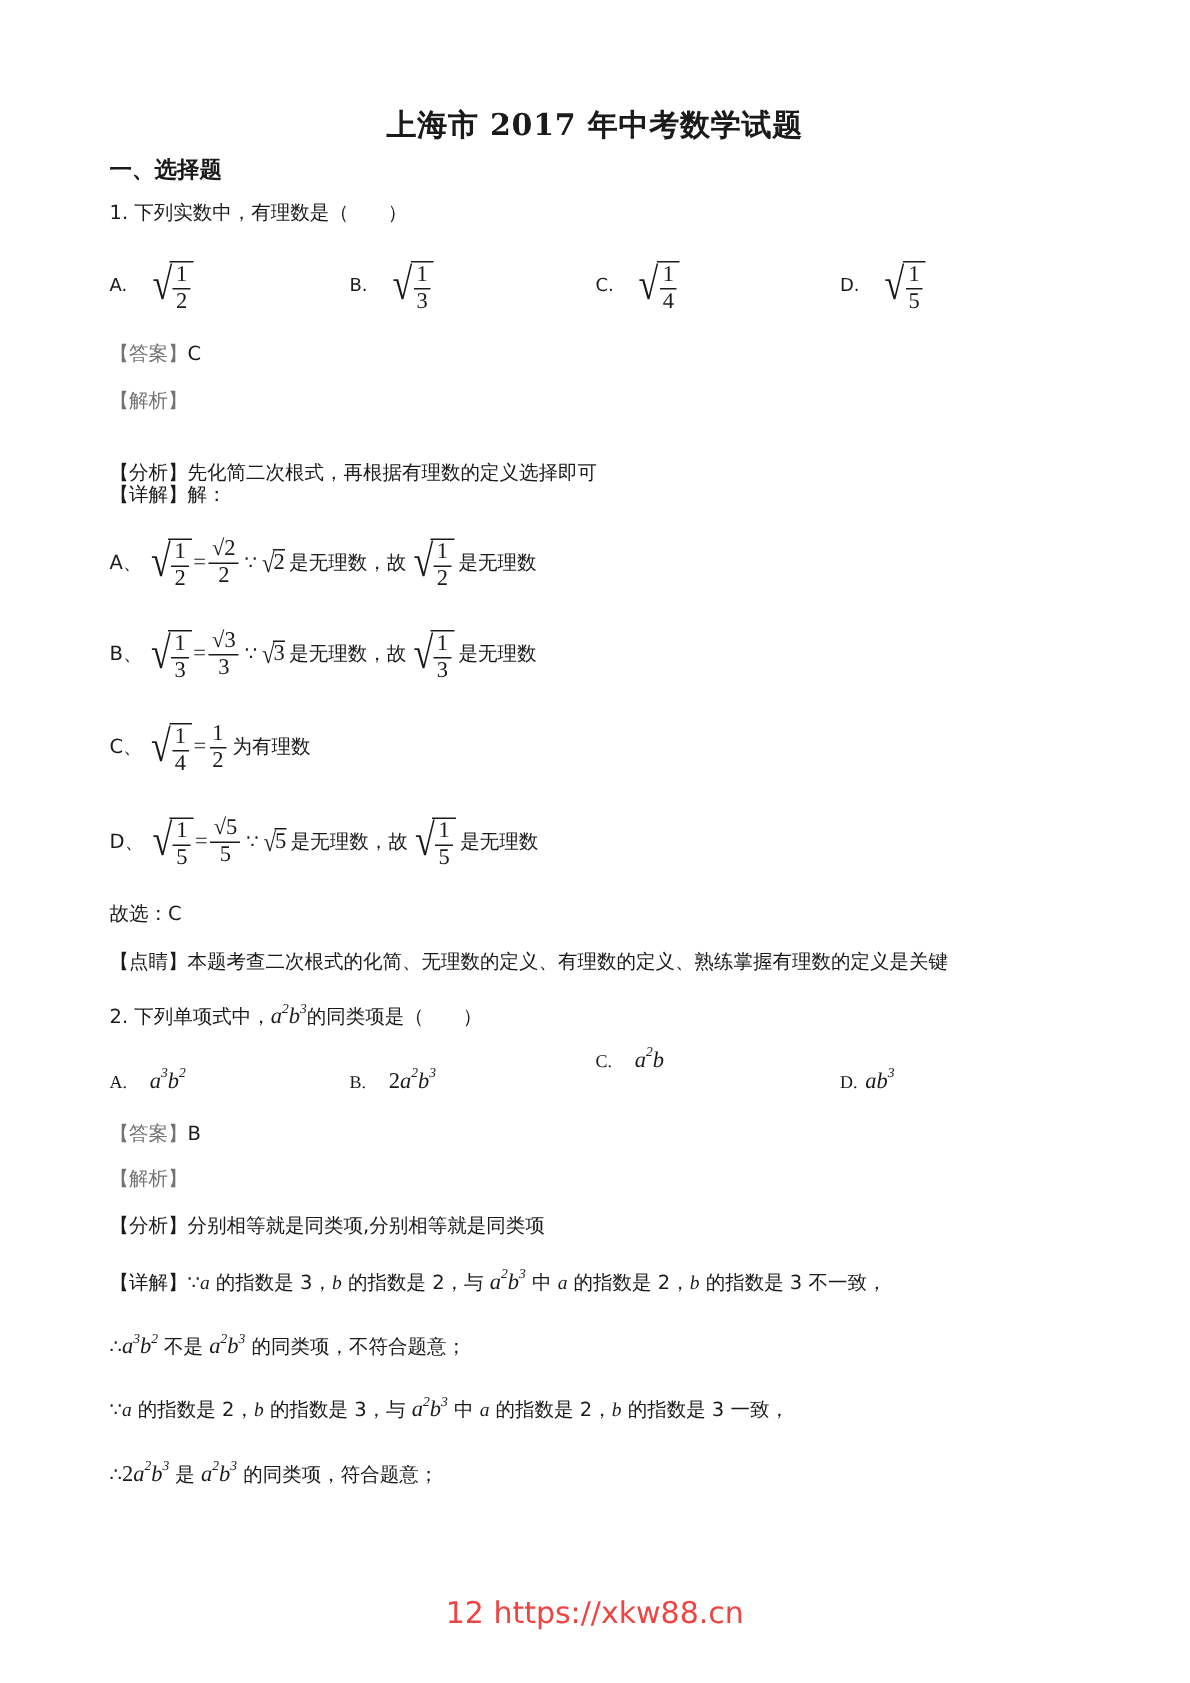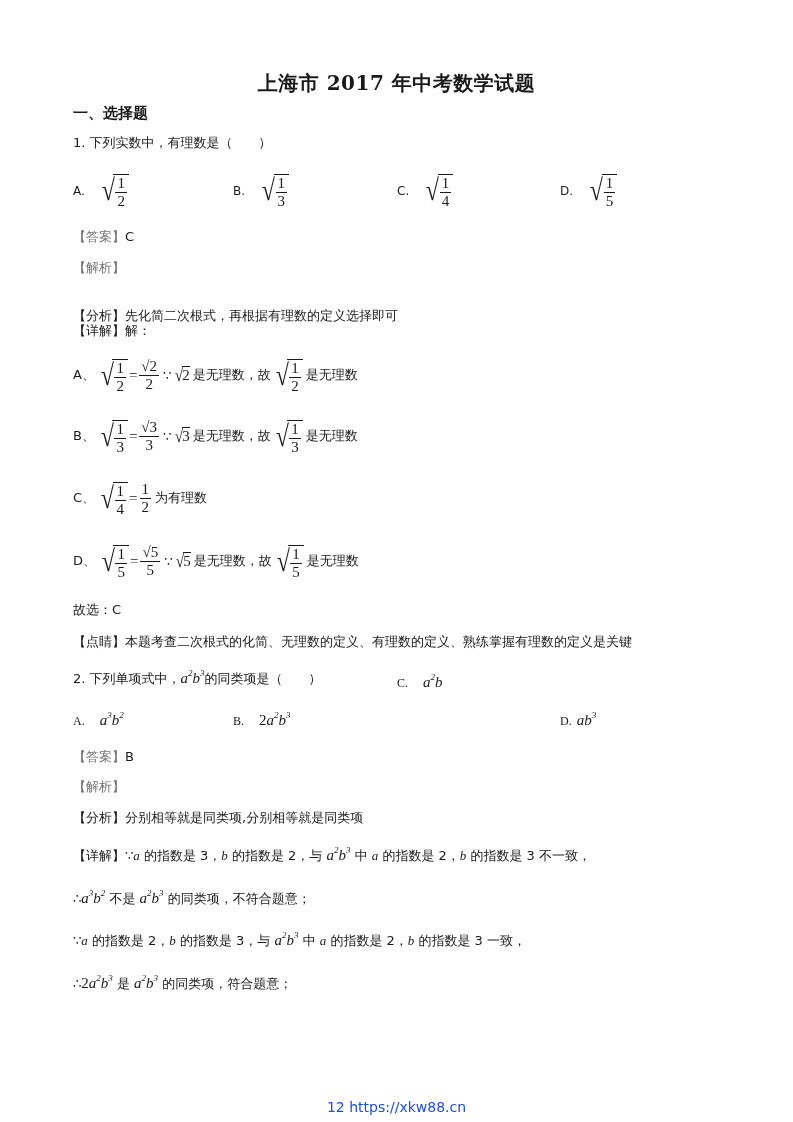--- a/index.html
+++ b/index.html
@@ -18,21 +18,21 @@
   .math { display: inline-flex; align-items: center; vertical-align: middle; font-family: "Liberation Serif", "DejaVu Serif", serif; font-size: 15px; }
   .rad { font-size: 30px; line-height: 40px; transform: scaleX(0.8); margin-right: -3px; }
   .rad-sm { font-size: 18px; line-height: 20px; transform: scaleX(0.85); margin-right: -2px; }
   .under { border-top: 1px solid #1a1a1a; margin-top: 3px; padding: 0 1px; display: inline-flex; align-items: center; }
   .frac { display: inline-flex; flex-direction: column; align-items: center; line-height: 17px; margin: 0 1px; }
   .frac .num { border-bottom: 1px solid #1a1a1a; padding: 0 2px; }
   .frac .den { padding: 0 2px; }
   .eq { margin: 0 1px; }
   .because { font-family: "DejaVu Sans", sans-serif; font-size: 13px; margin: 0 3px; }
   .cn { font-family: "DejaVu Sans", "Liberation Sans", sans-serif; font-size: 13px; }
-  .footer { left: 0; width: 793px; top: 1099px; text-align: center; font-family: "DejaVu Sans", "Liberation Sans", sans-serif; font-size: 14px; color: #1d4ed8; }
+  .footer { left: 0; width: 793px; top: 1063px; text-align: center; font-family: "DejaVu Sans", "Liberation Sans", sans-serif; font-size: 20px; color: #ef4444; }
 </style>
 </head>
 <body>
 
 <div class="abs title">上海市 2017 年中考数学试题</div>
 <div class="abs section">一、选择题</div>
 
 <div class="abs line cn" style="top:133px;">1. 下列实数中，有理数是（　　）</div>
 
 <div class="abs" style="left:73px; top:170px;">
@@ -214,21 +214,21 @@
 </div>
 
 <div class="abs" style="left:73px; top:710px;">
   <span class="opt-label-serif">A.</span>
   <i class="v" style="margin-left:10px;">a<sup>3</sup>b<sup>2</sup></i>
 </div>
 <div class="abs" style="left:233px; top:710px;">
   <span class="opt-label-serif">B.</span>
   <span style="margin-left:10px; font-family:'Liberation Serif',serif; font-size:15px;">2</span><i class="v">a<sup>2</sup>b<sup>3</sup></i>
 </div>
-<div class="abs" style="left:397px; top:672px;">
+<div class="abs" style="left:397px; top:696px;">
   <span class="opt-label-serif">C.</span>
   <i class="v" style="margin-left:10px;">a<sup>2</sup>b</i>
 </div>
 <div class="abs" style="left:560px; top:710px;">
   <span class="opt-label-serif">D.</span>
   <i class="v" style="font-style:italic;">ab<sup>3</sup></i>
 </div>
 
 <div class="abs line cn" style="top:747px;">
   <span class="blue">【答案】</span><span>B</span>

